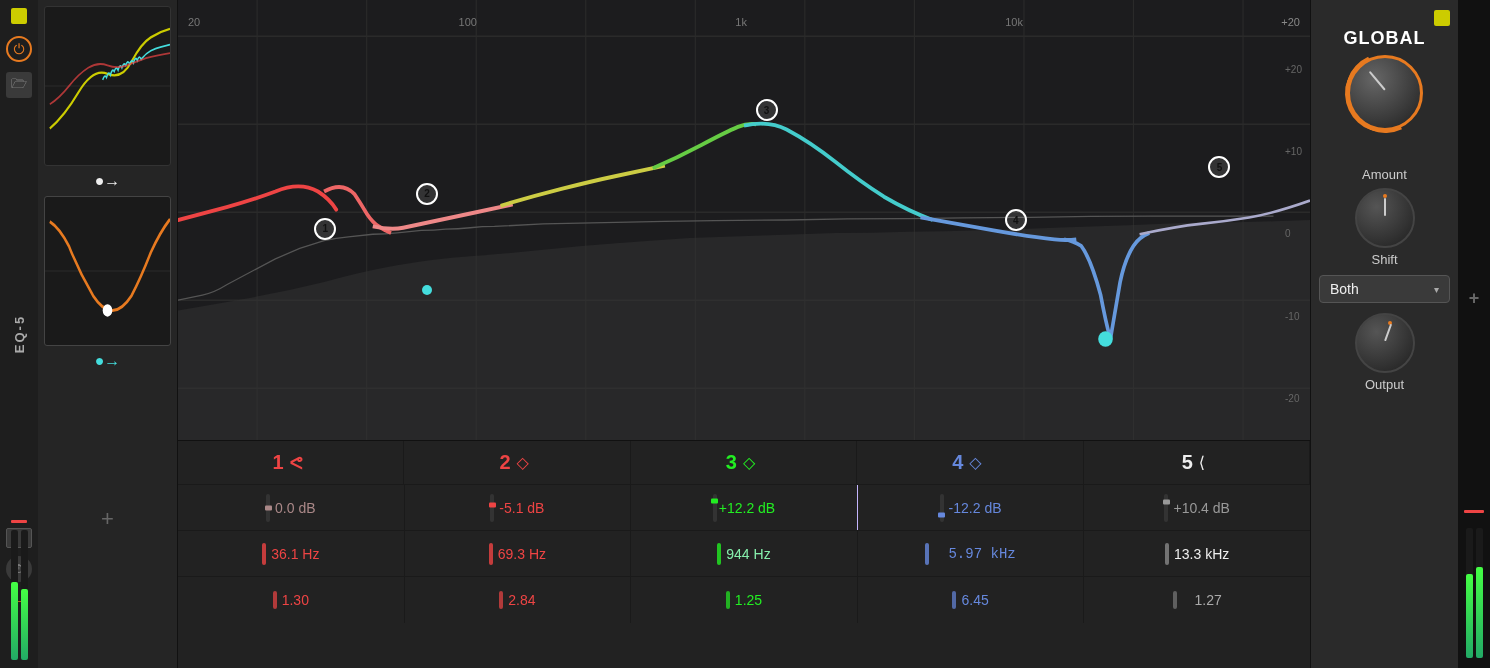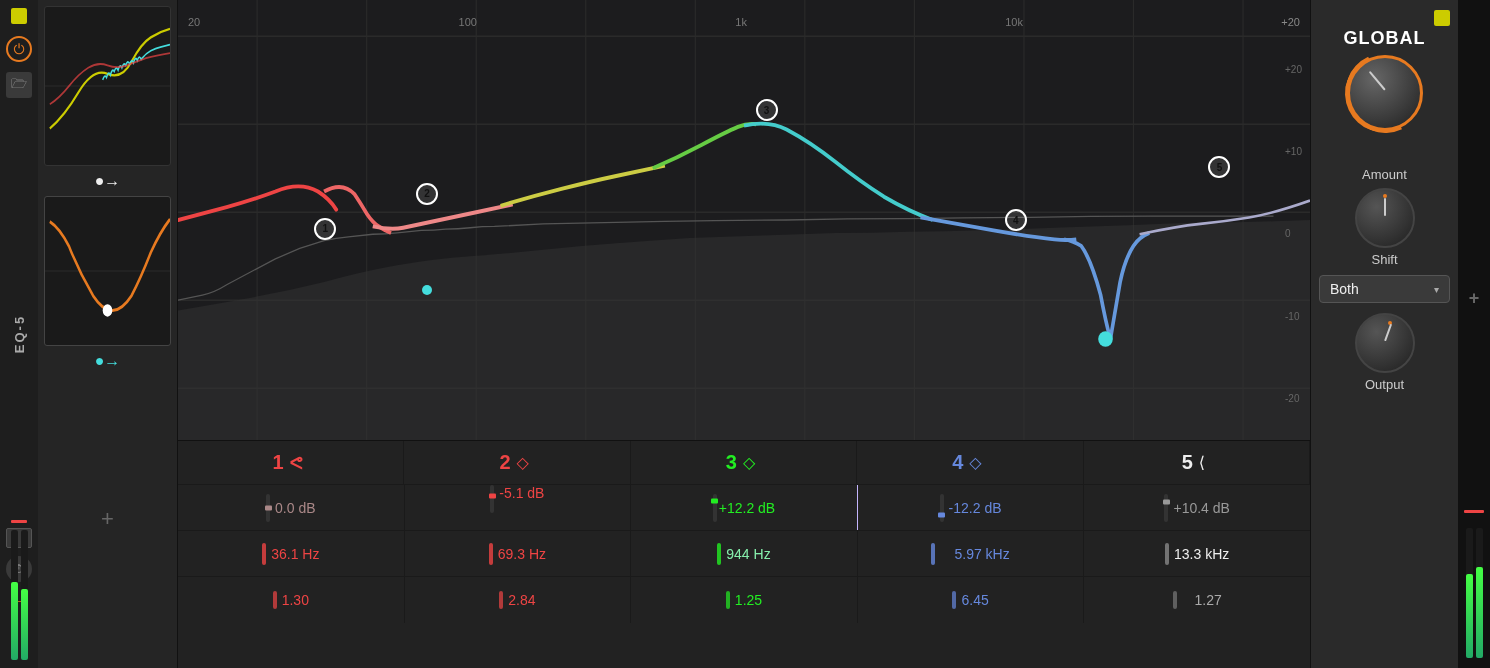--- a/index.html
+++ b/index.html
@@ -213,21 +213,21 @@
       </div>
     </div>
 
     <div style="display:flex; height:46px; align-items:center; border-bottom:1px solid #1a1a1a;">
       <div style="flex:1; display:flex; align-items:center; justify-content:center; gap:5px; border-right:1px solid #1a1a1a; height:100%; cursor:pointer;">
         <div style="width:4px; height:28px; background:#333; border-radius:2px; position:relative;">
             <div style="position:absolute; width:7px; height:5px; background:#a88; border-radius:1px; left:-1.5px; top:50%; transform:translateY(-50%);"></div>
           </div>
         <span style="color:#a88; font-size:14px;">0.0 dB</span>
       </div>
-      <div style="flex:1; display:flex; justify-content:center; gap:5px; border-right:1px solid #1a1a1a; height:100%; cursor:pointer;">
+      <div style="flex:1; display:flex; align-items:center; justify-content:center; gap:5px; border-right:1px solid #1a1a1a; height:100%; cursor:pointer;">
         <div style="width:4px; height:28px; background:#333; border-radius:2px; position:relative;">
             <div style="position:absolute; width:7px; height:5px; background:#e44; border-radius:1px; left:-1.5px; top:40%; transform:translateY(-50%);"></div>
           </div>
         <span style="color:#e44; font-size:14px;">-5.1 dB</span>
       </div>
       <div style="flex:1; display:flex; align-items:center; justify-content:center; gap:2px; border-right:1px solid #c4b5fd; height:100%; cursor:pointer;">
         <div style="width:4px; height:28px; background:#333; border-radius:2px; position:relative;">
             <div style="position:absolute; width:7px; height:5px; background:#2e2; border-radius:1px; left:-1.5px; top:25%; transform:translateY(-50%);"></div>
           </div>
         <span style="color:#2e2; font-size:14px;">+12.2 dB</span>
@@ -252,21 +252,21 @@
         <span style="color:#e44; font-size:14px;">36.1 Hz</span>
       </div>
       <div style="flex:1; display:flex; align-items:center; justify-content:center; gap:5px; border-right:1px solid #1a1a1a; height:100%; cursor:pointer;">
         <div style="width:4px; height:22px; background:#e44; border-radius:2px; opacity:0.8;"></div>
         <span style="color:#e44; font-size:14px;">69.3 Hz</span>
       </div>
       <div style="flex:1; display:flex; align-items:center; justify-content:center; gap:5px; border-right:1px solid #1a1a1a; height:100%; cursor:pointer;">
         <div style="width:4px; height:22px; background:#2e2; border-radius:2px; opacity:0.8;"></div>
         <span style="color:#86efac; font-size:14px;text-align:right;">944 Hz</span>
       </div>
-      <div style="flex:1; display:flex; align-items:center; justify-content:center; gap:19px; border-right:1px solid #1a1a1a; height:100%; cursor:pointer;">
+      <div style="flex:1; display:flex; align-items:center; justify-content:center; gap:19px; border-right:1px solid #1a1a1a; height:100%; cursor:pointer;font-family:Liberation Mono, monospace;">
         <div style="width:4px; height:22px; background:#68d; border-radius:2px; opacity:0.8;"></div>
         <span style="color:#68d; font-size:14px;">5.97 kHz</span>
       </div>
       <div style="flex:1; display:flex; align-items:center; justify-content:center; gap:5px; height:100%; cursor:pointer;">
         <div style="width:4px; height:22px; background:#aaa; border-radius:2px; opacity:0.6;"></div>
         <span style="color:#eee; font-size:14px;">13.3 kHz</span>
       </div>
     </div>
 
     <div style="display:flex; height:46px; align-items:center;">

